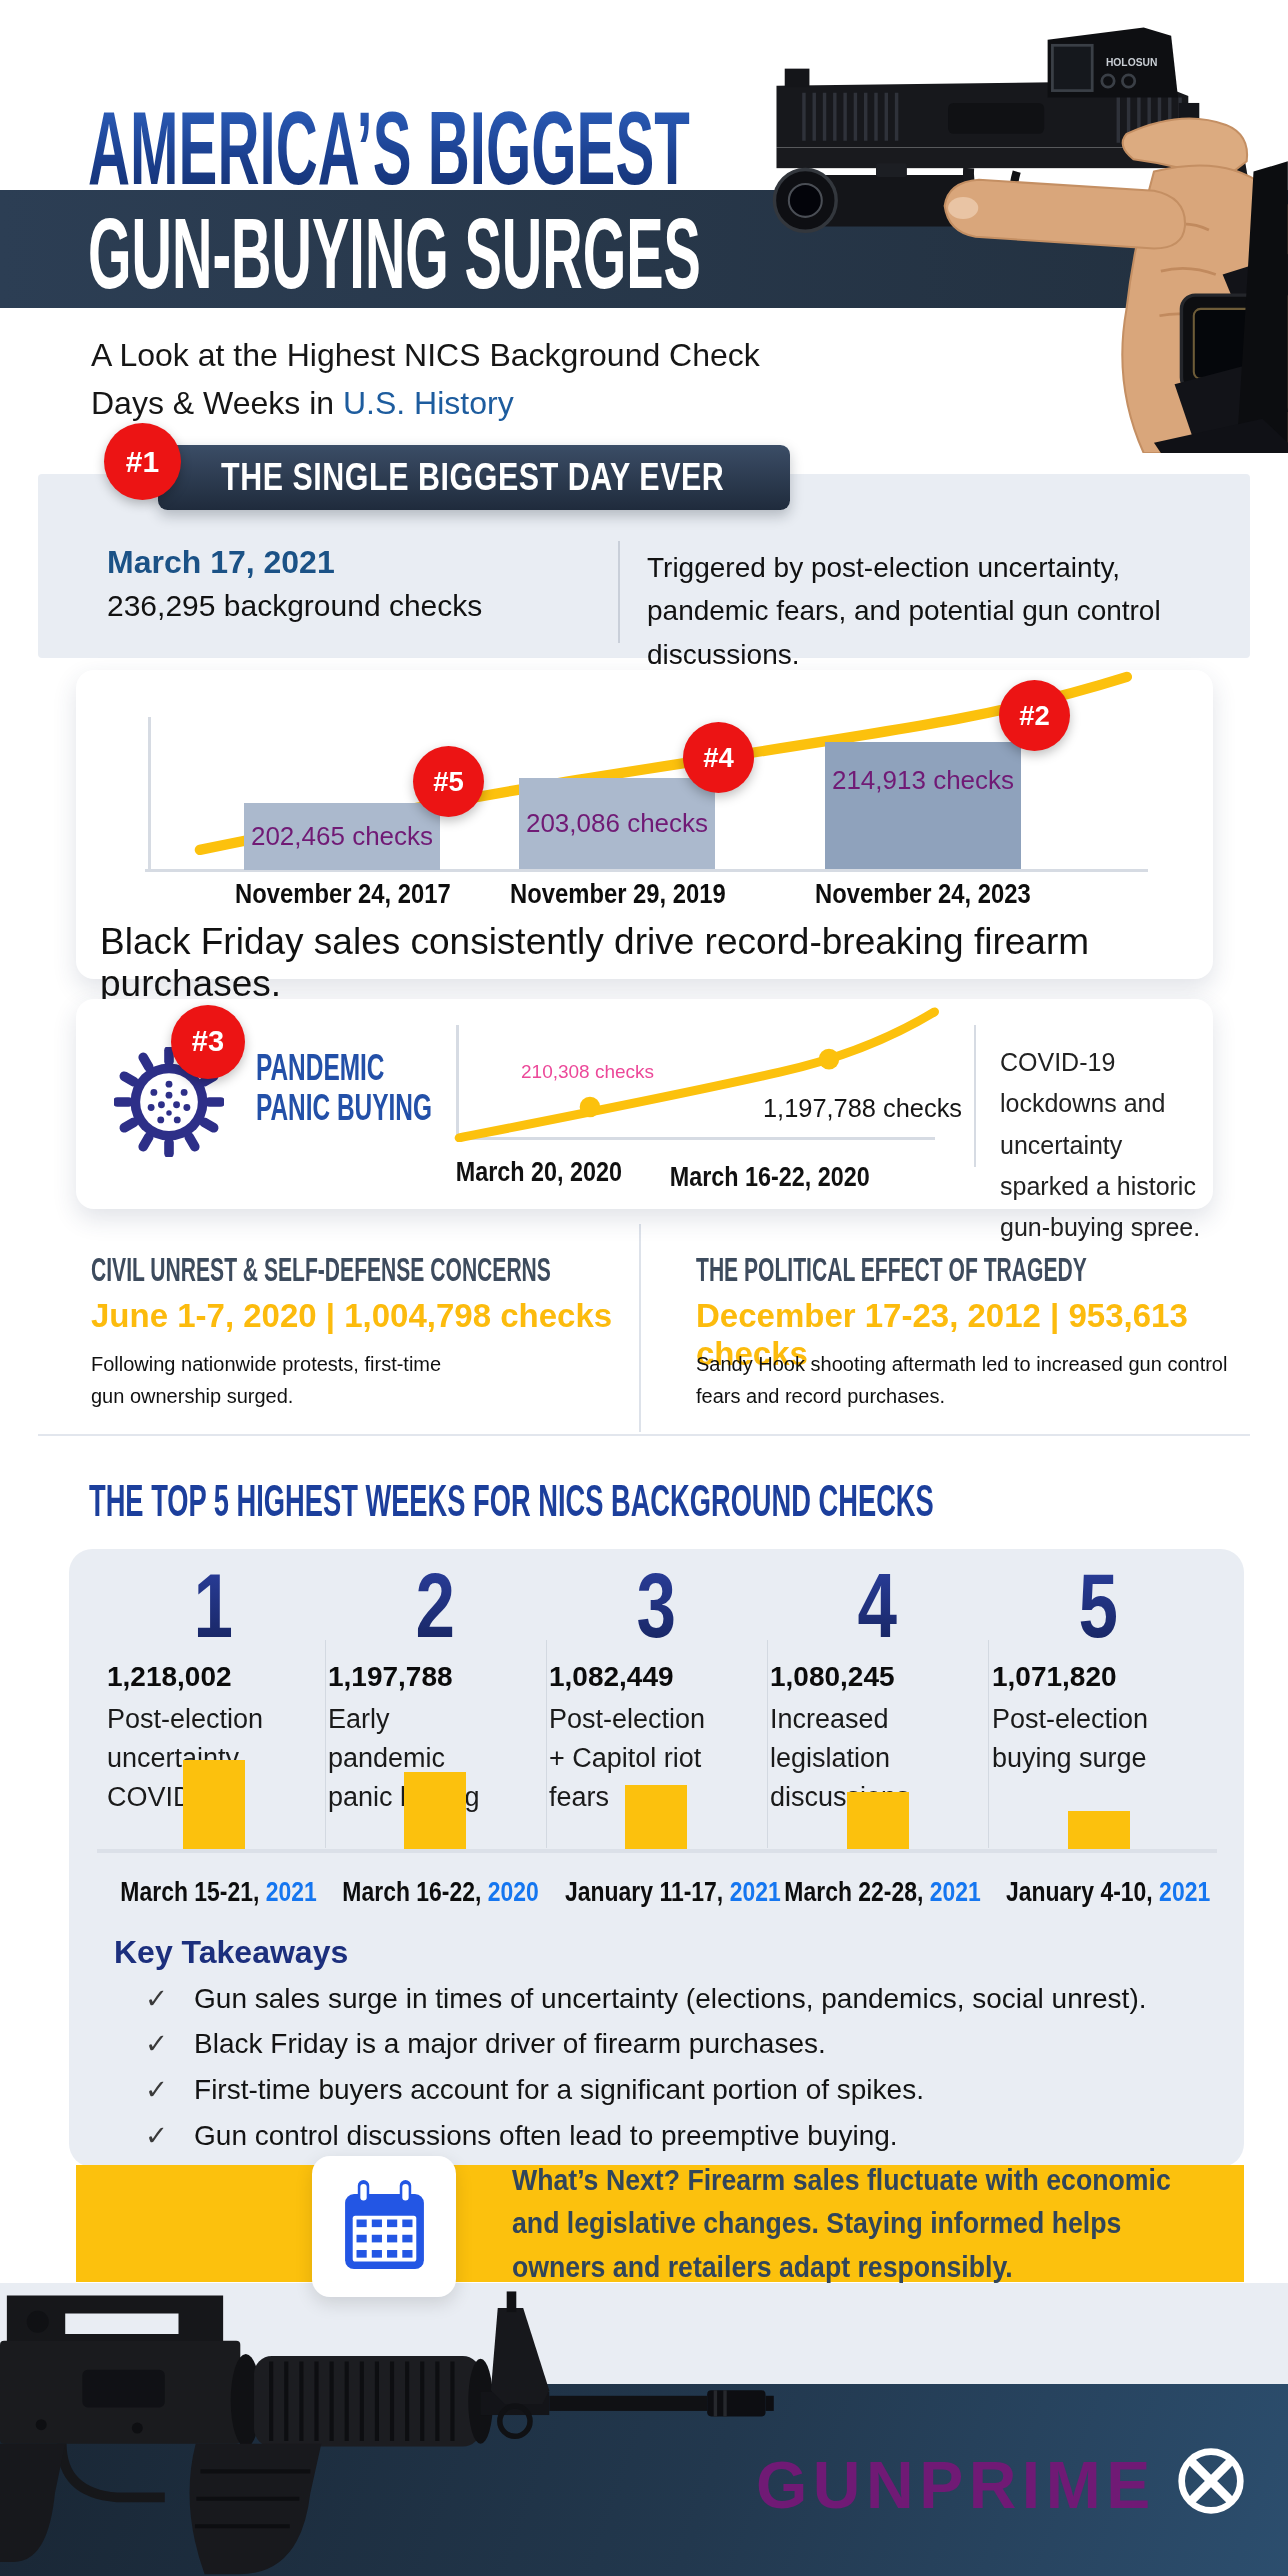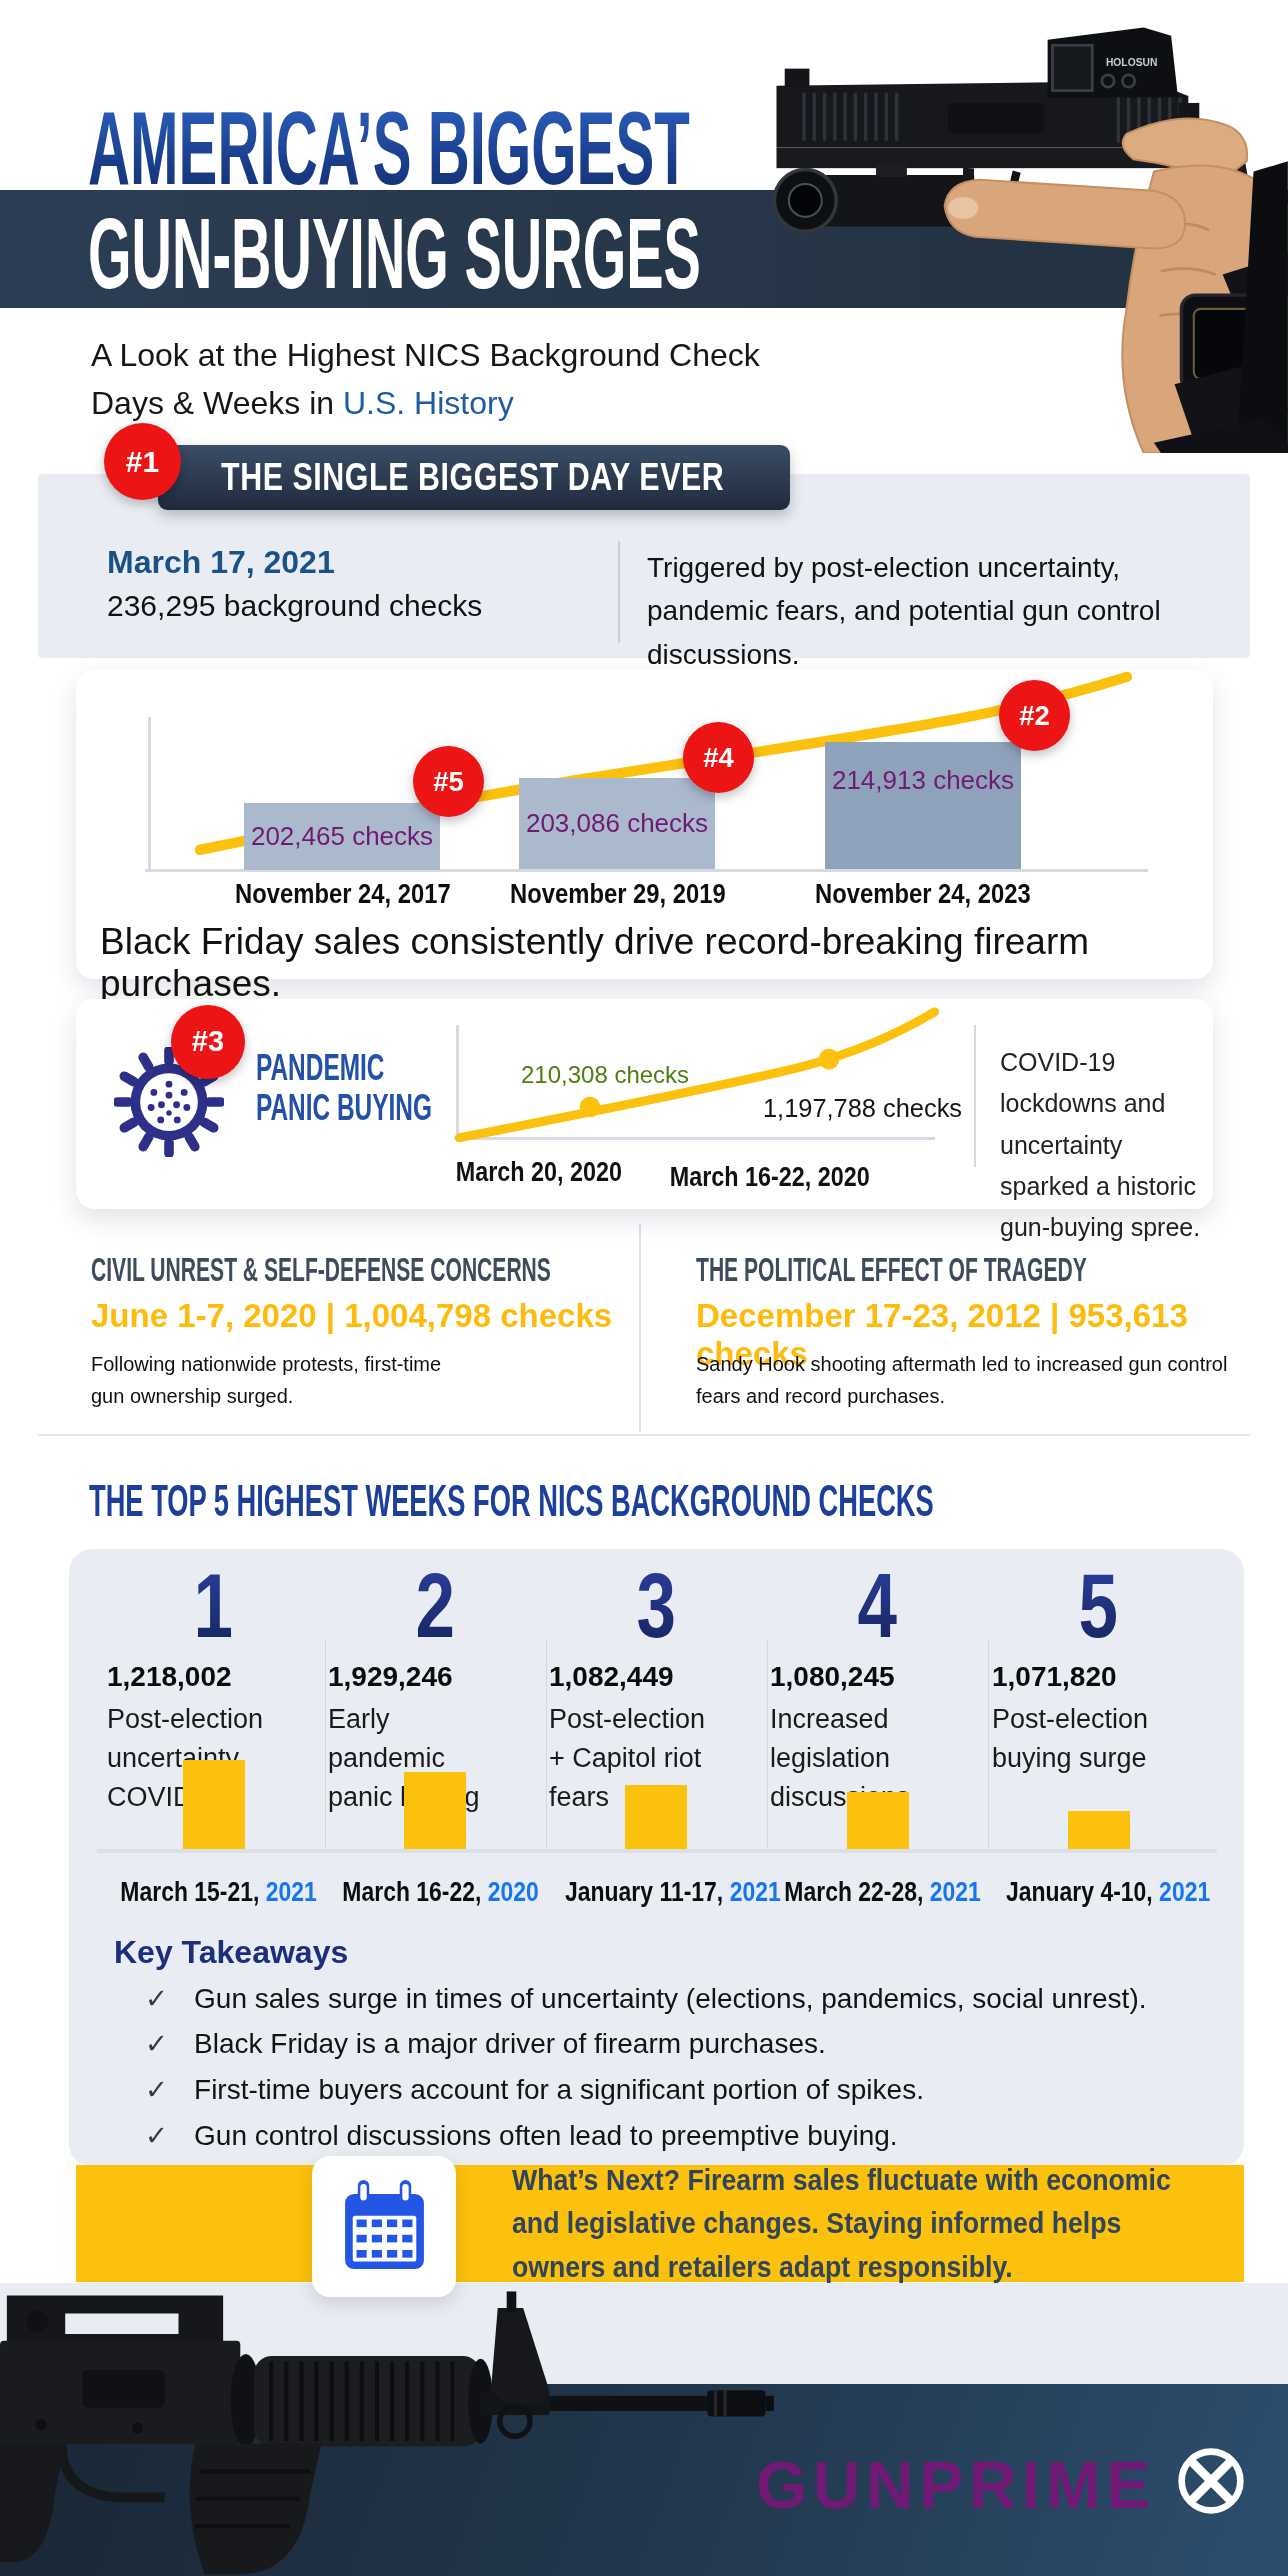--- a/index.html
+++ b/index.html
@@ -58,21 +58,21 @@
   
   .pdcard{position:absolute;left:76px;top:999px;width:1137px;height:210px;background:#fff;border-radius:18px;
       box-shadow:0 9.6px 25px rgba(40,60,90,.14);z-index:2;}
   .pdbadge{position:absolute;left:95px;top:5.5px;width:74px;height:74px;font-size:29px;z-index:4;}
   .pd-virus{position:absolute;left:38px;top:48px;width:110px;height:110px;z-index:3;}
   .pd-title{position:absolute;left:180px;top:49px;font-size:37px;font-weight:bold;line-height:1.08;color:#2350a8;}
   .pd-title .cond{transform:scaleX(.66);}
   .pd-yaxis{position:absolute;left:380px;top:26px;width:2.7px;height:115px;background:#d6dbe3;}
   .pd-xaxis{position:absolute;left:380px;top:138px;width:479px;height:2.7px;background:#d6dbe3;}
   .pd-curve{position:absolute;left:374px;top:5.5px;width:495px;height:137px;}
-  .pd-lab1{position:absolute;left:445px;top:62px;font-size:24px;color:#4d7c0f;}
+  .pd-lab1{position:absolute;left:445px;top:62px;font-size:19px;color:#ec4899;}
   .pd-lab2{position:absolute;left:687px;top:95px;font-size:25.4px;color:#151515;}
   .pd-xd1{position:absolute;left:365px;top:157px;width:192px;text-align:center;font-size:27.5px;font-weight:bold;}
   .pd-xd2{position:absolute;left:576px;top:162px;width:199px;text-align:center;font-size:27.5px;font-weight:bold;}
   .pd-div{position:absolute;left:898px;top:26px;width:2.1px;height:142px;background:#d6dbe3;}
   .pd-desc{position:absolute;left:924px;top:43px;width:206px;font-size:25px;line-height:1.65;color:#222;}
 
   
   .ev-title{position:absolute;font-size:34px;font-weight:bold;color:#3d4b5d;}
   .ev-title .cond{transform:scaleX(.62);}
   .ev1-title{left:91px;top:1250px;} .ev2-title{left:696px;top:1250px;}
@@ -298,21 +298,21 @@
     <div class="t5vline v3"></div>
     <div class="t5vline v4"></div>
 
     <div class="t5rank c1r"><span>1</span></div>
     <div class="t5rank c2r"><span>2</span></div>
     <div class="t5rank c3r"><span>3</span></div>
     <div class="t5rank c4r"><span>4</span></div>
     <div class="t5rank c5r"><span>5</span></div>
 
     <div class="t5val c1">1,218,002</div>
-    <div class="t5val c2">1,929,246</div>
+    <div class="t5val c2">1,197,788</div>
     <div class="t5val c3">1,082,449</div>
     <div class="t5val c4">1,080,245</div>
     <div class="t5val c5">1,071,820</div>
 
     <div class="t5lab c1">Post-election uncertainty, COVID-19</div>
     <div class="t5lab c2">Early pandemic panic buying</div>
     <div class="t5lab c3">Post-election + Capitol riot fears</div>
     <div class="t5lab c4">Increased legislation discussions</div>
     <div class="t5lab c5">Post-election buying surge</div>
 

